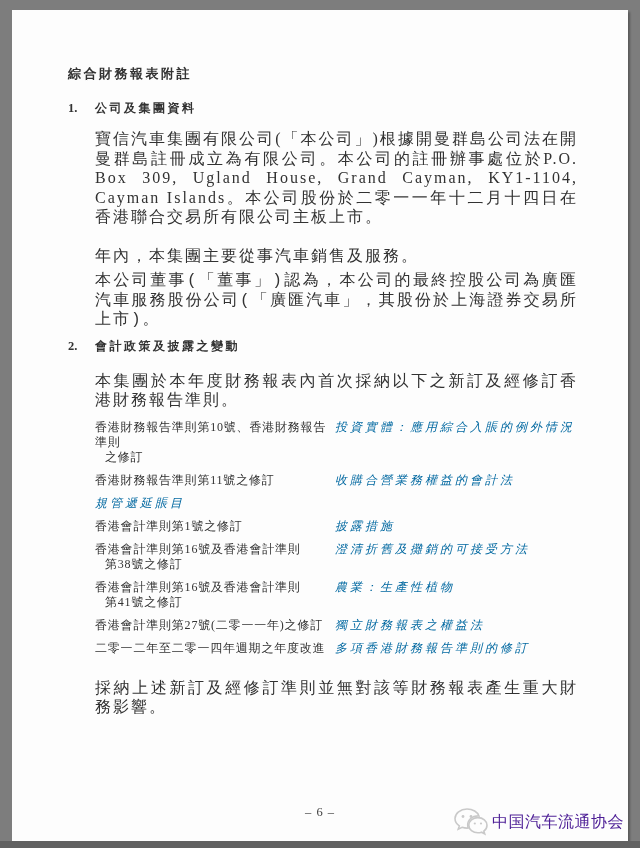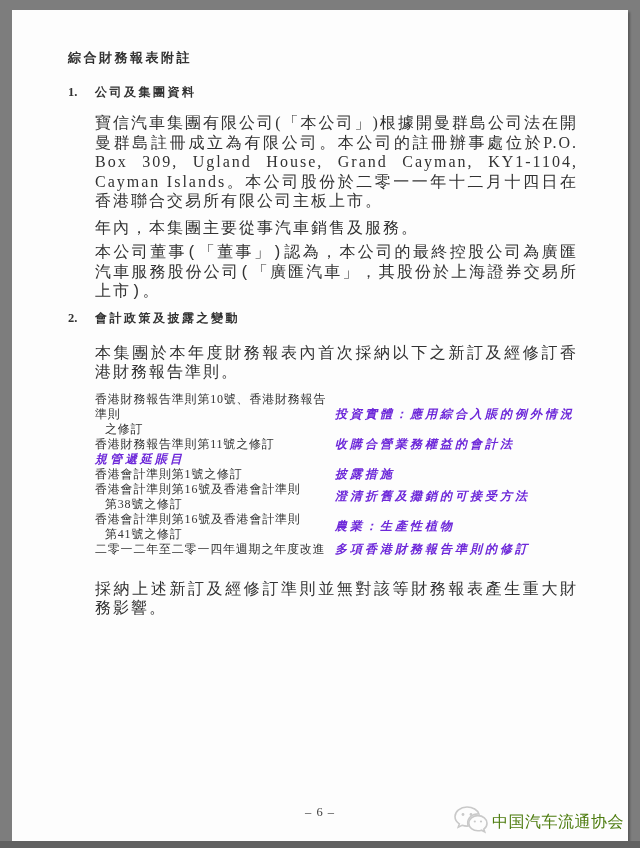--- a/index.html
+++ b/index.html
@@ -22,21 +22,21 @@
   }
   .page {
     position: absolute;
     left: 12px; top: 10px;
     width: 616px; height: 831px;
     background: #fdfdfd;
     box-shadow: 2px 2px 2px rgba(0,0,0,0.28);
   }
   .content {
     position: absolute;
-    left: 56px; top: 40px;
+    left: 56px; top: 56px;
     width: 510px;
     color: #323232;
   }
   .doc-title {
     font-weight: bold;
     font-size: 13px;
     letter-spacing: 2.5px;
     line-height: 16px;
     margin: 0 0 19px 0;
   }
@@ -60,60 +60,59 @@
     margin: 0;
   }
   .para {
     font-size: 16px;
     letter-spacing: 2px;
     line-height: 19.5px;
     text-align: justify;
     margin: 0;
   }
   .para.p1 { margin-top: 13px; }
-  .para.p2 { margin-top: 7px; }
+  .para.p2 { margin-top: 19px; }
   .para.p3 { margin-top: 7px; font-family: Liberation Mono, monospace; }
   .section.sec-2 { margin-top: 8px; }
   .para.intro { margin-top: 17px; }
   .para.closing { margin-top: 22px; }
   .standards {
     margin-top: 10px;
     font-size: 12px;
     line-height: 15px;
   }
-  .std-row { display: flex; align-items: center; }
+  .std-row { display: flex; align-items: flex-start; margin-top: 8px; }
   .std-left {
     flex: 0 0 240px;
     width: 240px;
     letter-spacing: 0.8px;
   }
   .std-left .cont { padding-left: 10px; }
   .std-right {
     flex: 1;
     font-style: italic;
     letter-spacing: 3px;
-    color: #6d28d9;
-    font-weight: bold;
+    color: #0369a1;
   }
   .footer-pagenum {
     position: absolute;
     left: 0; right: 0;
     top: 795px;
     text-align: center;
     font-size: 12.5px;
     letter-spacing: 1px;
     color: #3d3d3d;
   }
   .watermark {
     position: absolute;
     right: 4px;
     top: 792px;
     display: flex;
-    align-items: center;
-    color: #4d7c0f;
+    align-items: flex-end;
+    color: #4c1d95;
   }
   .watermark .wm-text {
     font-size: 16px;
     letter-spacing: 0.5px;
     line-height: 40px;
   }
   .wm-icon { margin-right: 3px; }
 </style>
 </head>
 <body>
@@ -176,20 +175,26 @@
           </div>
 
           <div class="std-row">
             <div class="std-left">
               <div>香港會計準則第16號及香港會計準則</div>
               <div class="cont">第41號之修訂</div>
             </div>
             <div class="std-right">農業：生產性植物</div>
           </div>
 
+          <div class="std-row">
+            <div class="std-left">
+              <div>香港會計準則第27號(二零一一年)之修訂</div>
+            </div>
+            <div class="std-right">獨立財務報表之權益法</div>
+          </div>
 
           <div class="std-row">
             <div class="std-left">
               <div>二零一二年至二零一四年週期之年度改進</div>
             </div>
             <div class="std-right">多項香港財務報告準則的修訂</div>
           </div>
 
         </div>
 

